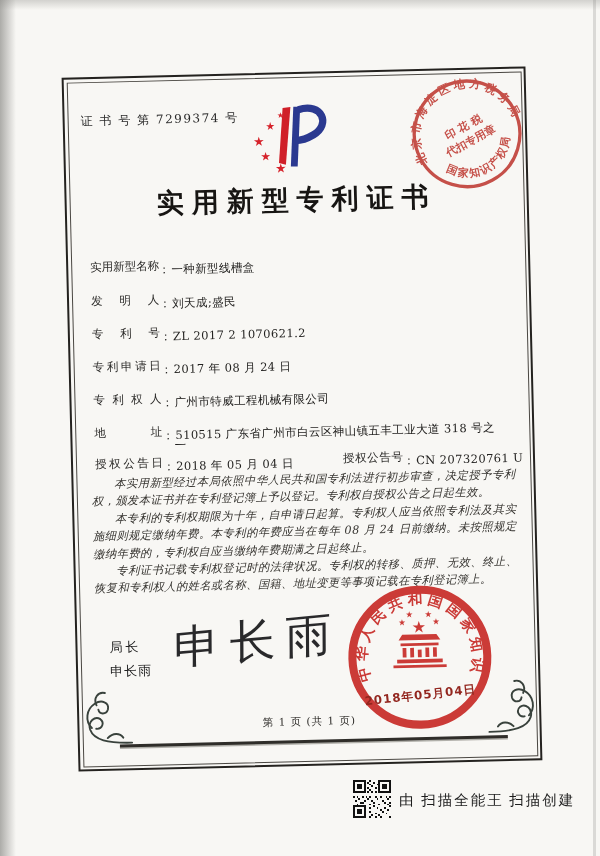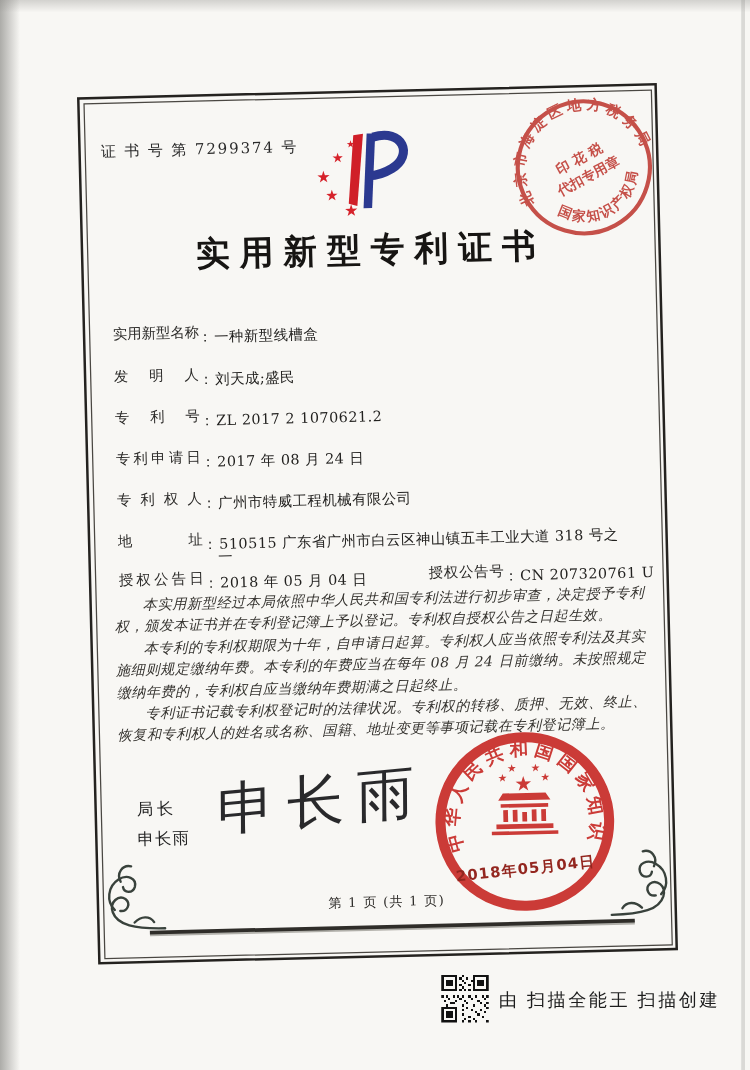--- a/index.html
+++ b/index.html
@@ -50,21 +50,21 @@
 
   .rule{position:absolute;left:42px;right:34px;top:668px;height:2.5px;background:#2f2d29;
         box-shadow:0 1.5px 0 rgba(90,88,80,.45);}
   .flourish{position:absolute;width:52px;height:62px;}
   .flourish.fl-left{left:4px;top:612px;}
   .flourish.fl-right{left:410px;top:610px;transform:scaleX(-1);}
 
   .scan-bar{position:absolute;left:0;right:0;top:770px;height:60px;}
   .qr{position:absolute;left:353px;top:10px;width:38px;height:38px;}
   .scan-text{position:absolute;left:399px;top:21px;font-size:14.5px;letter-spacing:2px;
-             color:#1d1d1d;font-family:Liberation Sans, sans-serif;}
+             color:#1d1d1d;font-family:Liberation Serif, serif;}
 </style>
 </head>
 <body>
 
 <div class="page">
   <div class="edge-right"></div>
 
   <div class="sheet">
     <div class="frame">
       <div class="frame-inner"></div>

